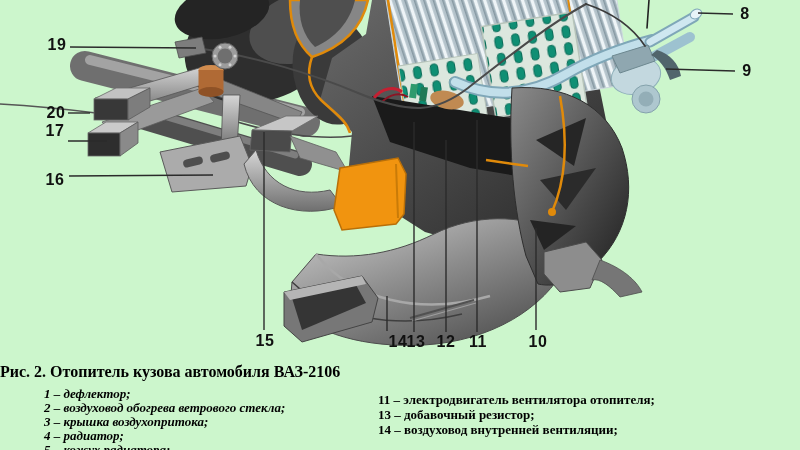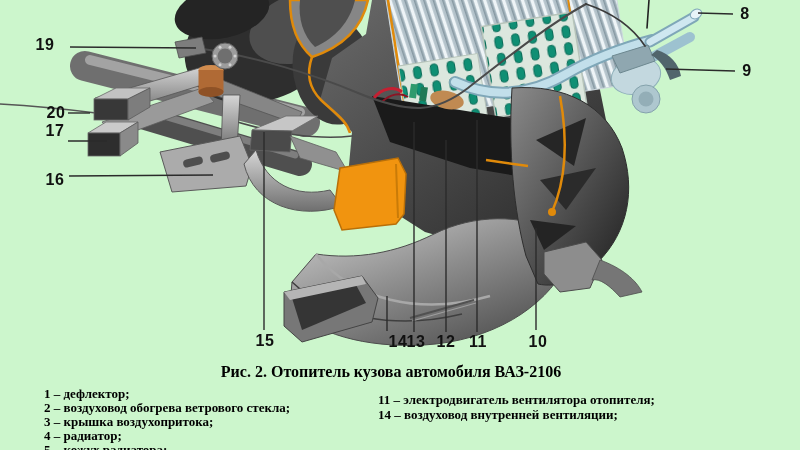--- a/index.html
+++ b/index.html
@@ -9,27 +9,27 @@
     font-family:"Liberation Serif",serif;
   }
   .stage{position:absolute;left:0;top:0;width:800px;height:450px;}
   svg{position:absolute;left:0;top:0;}
   .callout{
     position:absolute;transform:translate(-50%,-50%);
     font:bold 16px "Liberation Sans",sans-serif;color:#111;
     letter-spacing:0.5px;
   }
   .caption{
-    position:absolute;left:0;top:363px;width:782px;text-align:center;
+    position:absolute;left:0;top:363px;width:782px;
     font:bold 16px "Liberation Serif",serif;color:#000;
   }
   .legend{position:absolute;font:bold 13px "Liberation Serif",serif;color:#000;}
   .legend-left{left:44px;top:387px;}
   .legend-right{left:378px;top:392px;}
-  .legend-left .lg{height:14px;line-height:14px;white-space:nowrap;}
+  .legend-left .lg{height:14px;line-height:14px;white-space:nowrap;font-style:italic;}
   .legend-right .lg{height:15px;line-height:15px;white-space:nowrap;}
 </style>
 </head>
 <body>
 
 <div class="stage">
 
   <svg width="800" height="360" viewBox="0 0 800 360">
     <defs>
       <linearGradient id="gDark" x1="0" y1="0" x2="1" y2="1">
@@ -196,21 +196,21 @@
       <line x1="735" y1="71" x2="666" y2="69"></line>
       <line x1="264" y1="330" x2="264" y2="132"></line>
       <line x1="387" y1="331" x2="387" y2="296"></line>
       <line x1="414" y1="332" x2="414" y2="122"></line>
       <line x1="446" y1="332" x2="446" y2="140"></line>
       <line x1="477" y1="332" x2="477" y2="120"></line>
       <line x1="536" y1="330" x2="536" y2="228"></line>
     </g>
   </svg>
 
-  <div class="callout" style="left:45px;top:45px">19</div>
+  <div class="callout" style="left:57px;top:45px">19</div>
   <div class="callout" style="left:56px;top:113px">20</div>
   <div class="callout" style="left:55px;top:131px">17</div>
   <div class="callout" style="left:55px;top:180px">16</div>
   <div class="callout" style="left:745px;top:14px">8</div>
   <div class="callout" style="left:747px;top:71px">9</div>
   <div class="callout" style="left:265px;top:341px">15</div>
   <div class="callout" style="left:398px;top:342px">14</div>
   <div class="callout" style="left:416px;top:342px">13</div>
   <div class="callout" style="left:446px;top:342px">12</div>
   <div class="callout" style="left:478px;top:342px">11</div>
@@ -220,16 +220,17 @@
 
   <div class="legend legend-left">
     <div class="lg">1 – дефлектор;</div>
     <div class="lg">2 – воздуховод обогрева ветрового стекла;</div>
     <div class="lg">3 – крышка воздухопритока;</div>
     <div class="lg">4 – радиатор;</div>
     <div class="lg">5 – кожух радиатора;</div>
   </div>
   <div class="legend legend-right">
     <div class="lg">11 – электродвигатель вентилятора отопителя;</div>
+    <div class="lg">13 – добавочный резистор;</div>
     <div class="lg">14 – воздуховод внутренней вентиляции;</div>
   </div>
 
 </div>
 
 </body></html>

